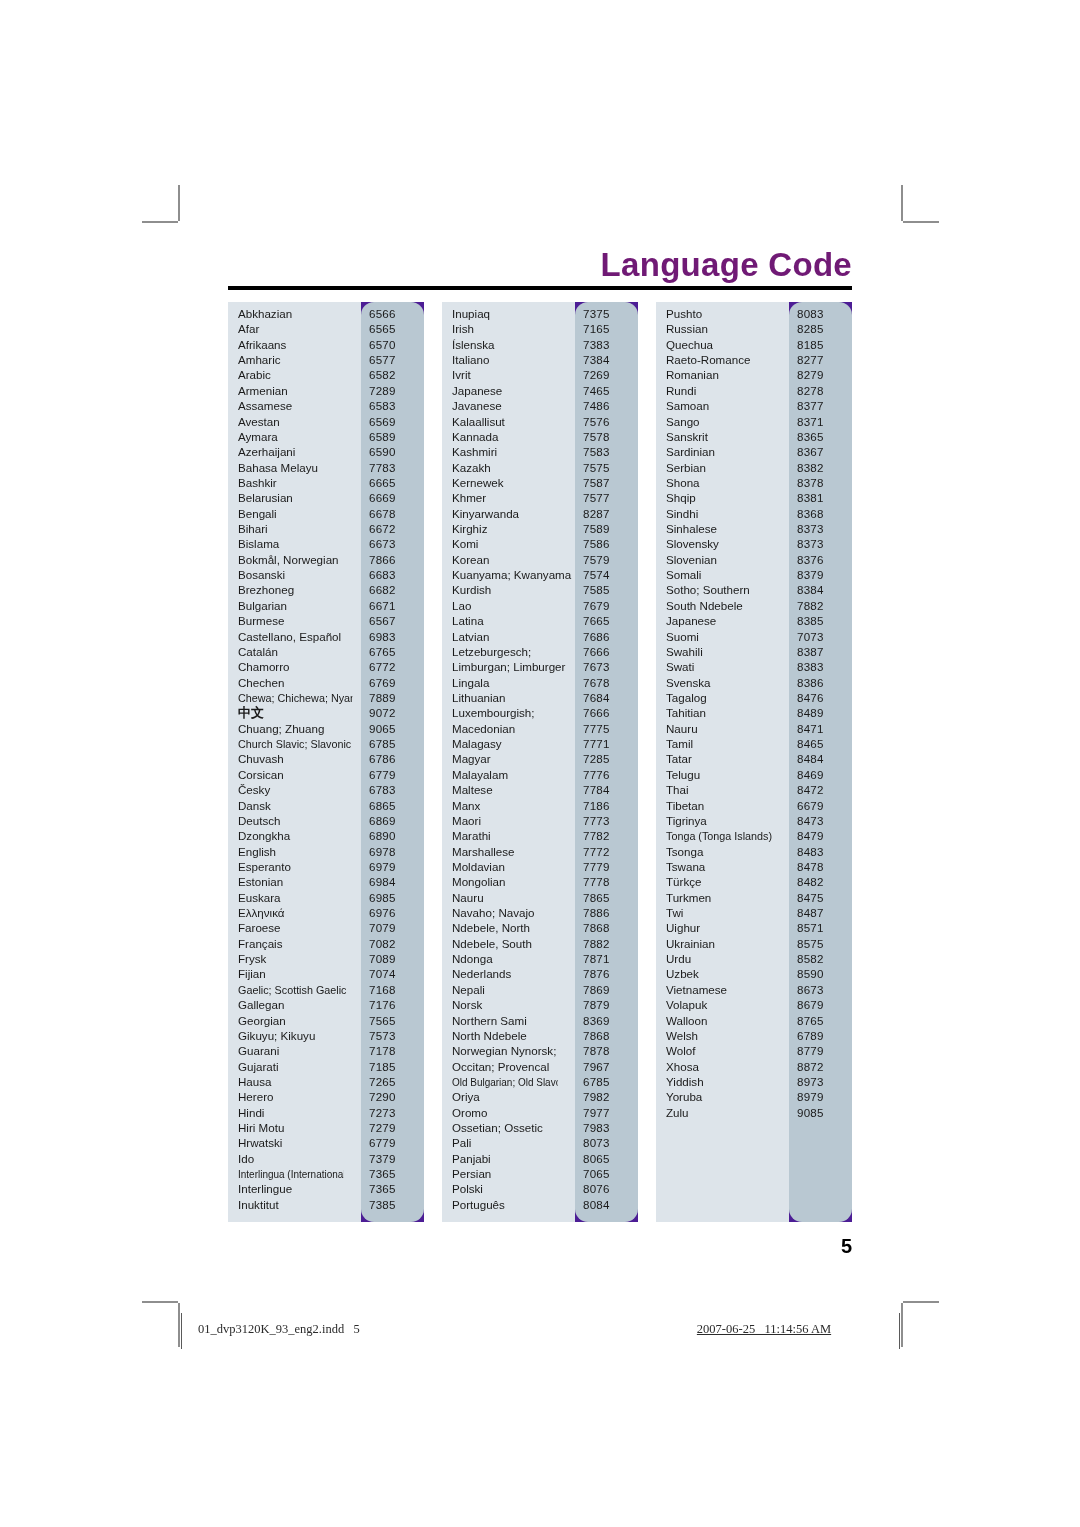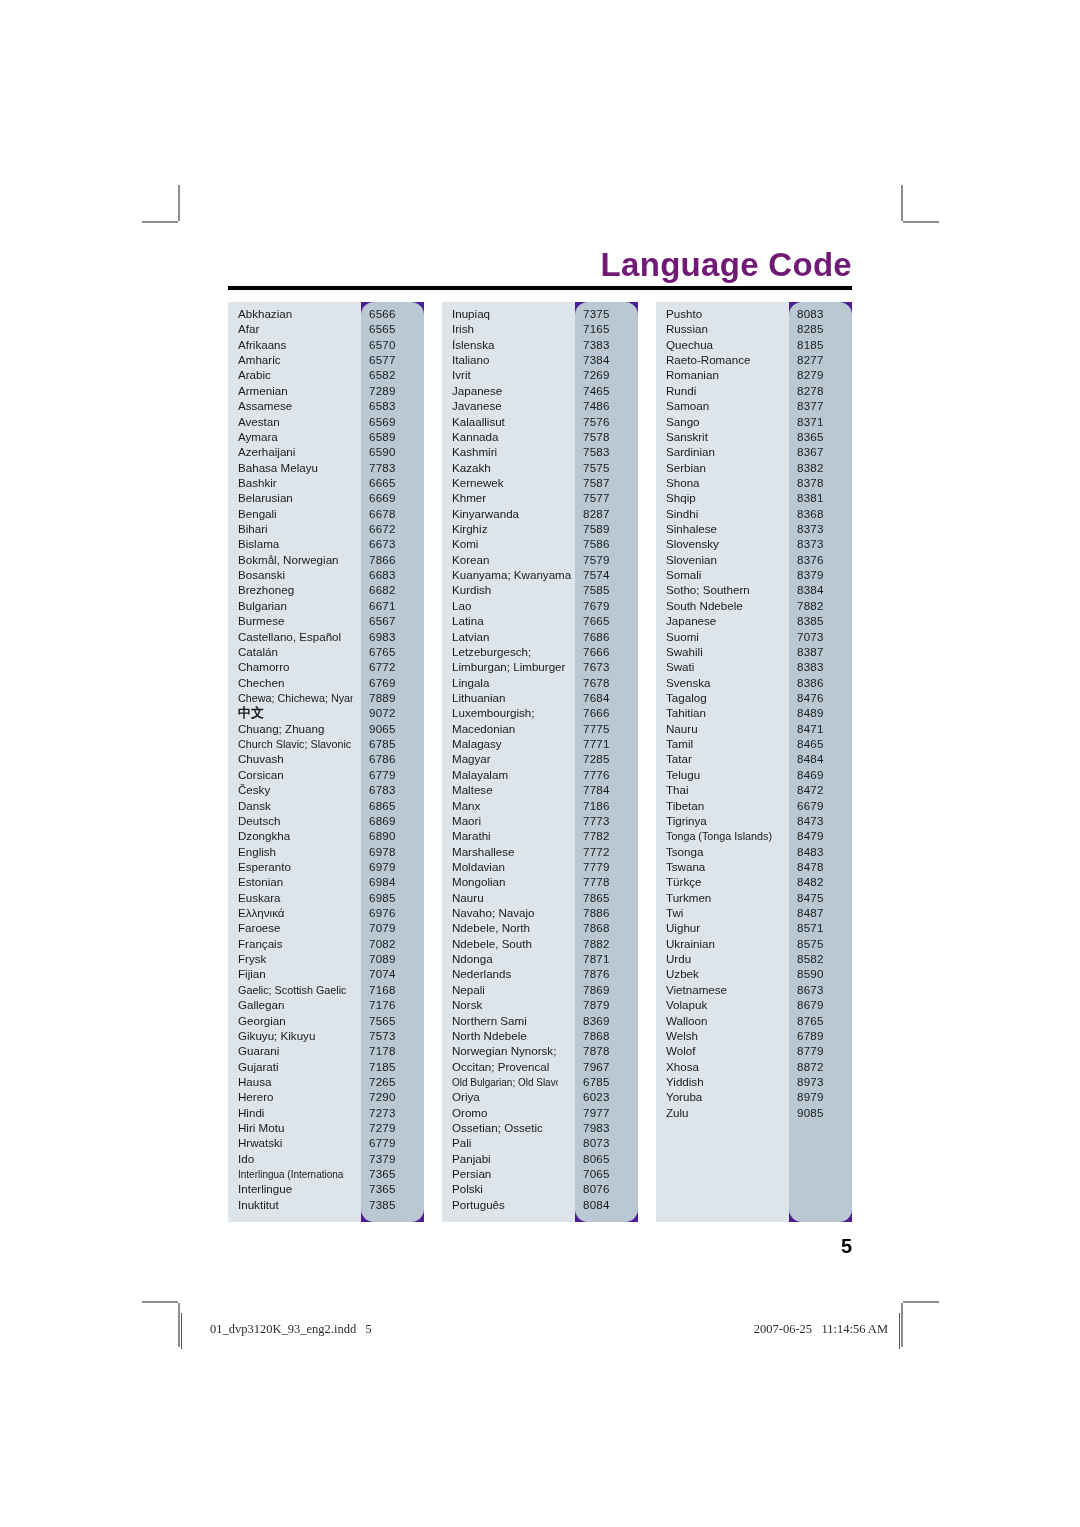--- a/index.html
+++ b/index.html
@@ -137,32 +137,32 @@
     background: #5a5a5a;
   }
   .footer-left {
     position: absolute;
     left: 198px;
     top: 1322px;
     font-size: 12.5px;
     color: #2b2b2b;
     font-family: "Liberation Serif", serif;
     white-space: pre;
-    margin-left: 12px;
   }
   .footer-right {
     position: absolute;
     left: 640px;
     top: 1322px;
     width: 248px;
-    text-align: right;
+    text-align: center;
     font-size: 12.5px;
     color: #2b2b2b;
     font-family: "Liberation Serif", serif;
     white-space: pre;
+    text-decoration: underline;
   }
 </style>
 </head>
 <body>
 
 <div class="crop-mark crop-v-tl"></div>
 <div class="crop-mark crop-h-tl"></div>
 <div class="crop-mark crop-v-tr"></div>
 <div class="crop-mark crop-h-tr"></div>
 <div class="crop-mark crop-h-bl"></div>
@@ -405,21 +405,21 @@
         <div class="row-code">7882</div>
         <div class="row-code">7871</div>
         <div class="row-code">7876</div>
         <div class="row-code">7869</div>
         <div class="row-code">7879</div>
         <div class="row-code">8369</div>
         <div class="row-code">7868</div>
         <div class="row-code">7878</div>
         <div class="row-code">7967</div>
         <div class="row-code">6785</div>
-        <div class="row-code">6023</div>
+        <div class="row-code">7982</div>
         <div class="row-code">7977</div>
         <div class="row-code">7983</div>
         <div class="row-code">8073</div>
         <div class="row-code">8065</div>
         <div class="row-code">7065</div>
         <div class="row-code">8076</div>
         <div class="row-code">8084</div>
       </div>
     </div>
     <div class="lang-column">

